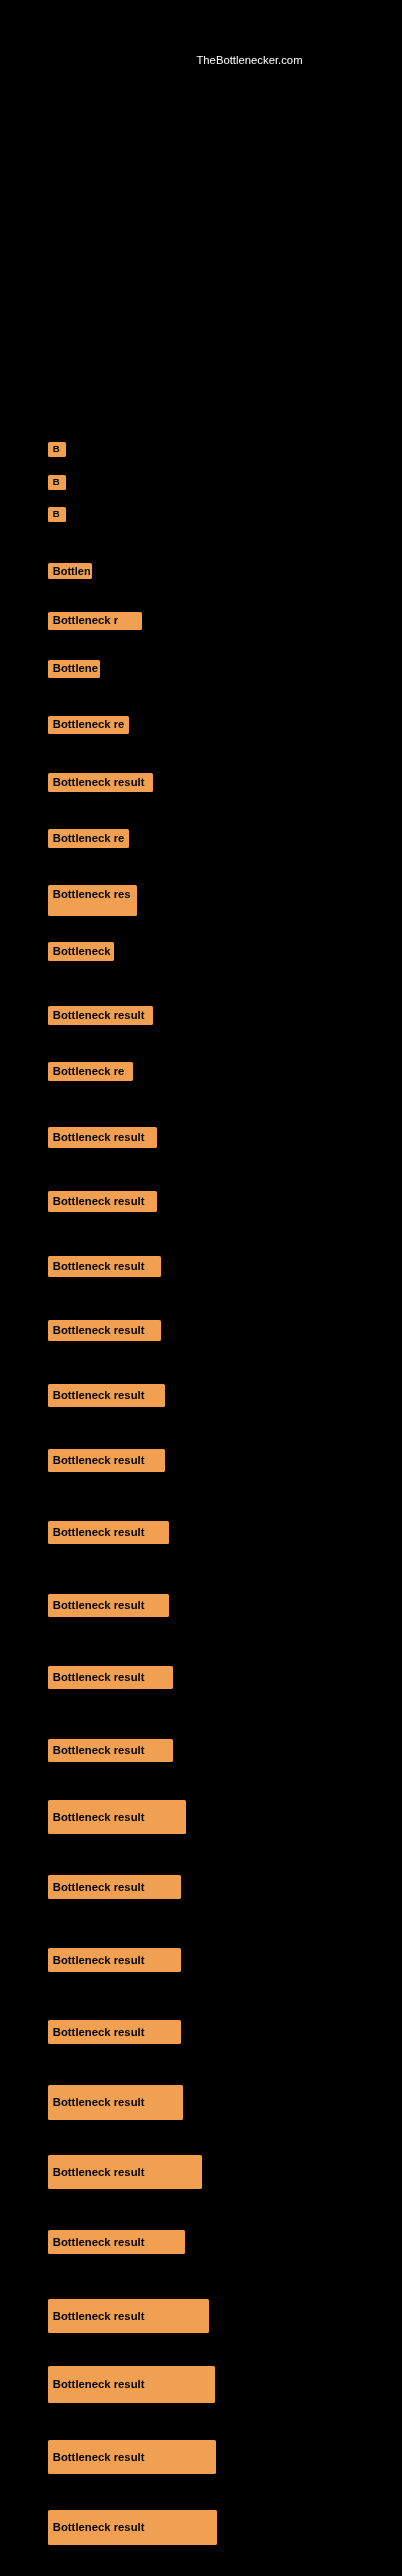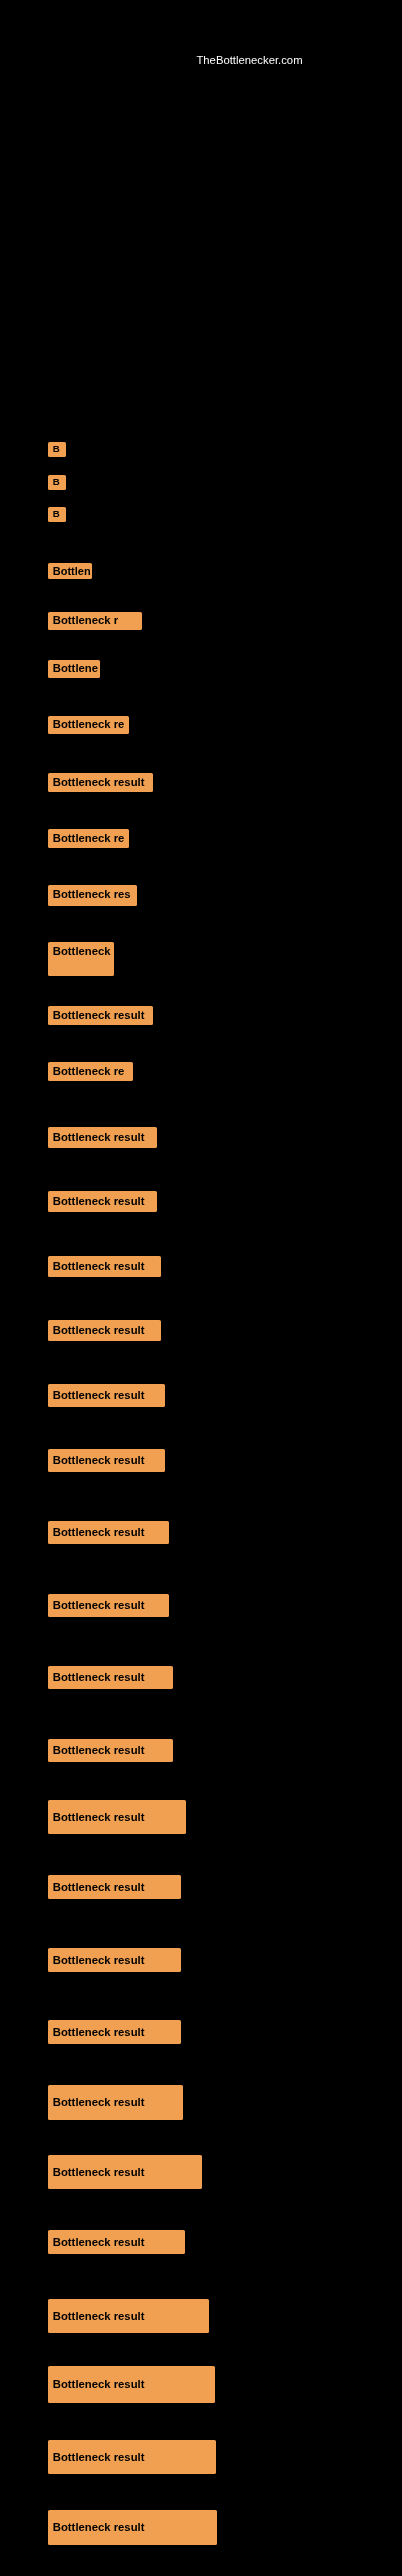--- a/index.html
+++ b/index.html
@@ -49,22 +49,22 @@
 <div id="labels-container">
     <div class="bottleneck-label" style="top: 394px; width: 17.7px; height: 14.5px; font-size: 9.7px; line-height: 14.5px; padding-top: 0px; padding-bottom: 0px;">B</div>
     <div class="bottleneck-label" style="top: 427px; width: 17.7px; height: 14.5px; font-size: 9.7px; line-height: 14.5px; padding-top: 0px; padding-bottom: 0px;">B</div>
     <div class="bottleneck-label" style="top: 459px; width: 17.7px; height: 14.5px; font-size: 9.7px; line-height: 14.5px; padding-top: 0px; padding-bottom: 0px;">B</div>
     <div class="bottleneck-label" style="top: 515px; width: 44px; height: 16px; font-size: 11px; line-height: 16px; padding-top: 0px; padding-bottom: 0px;">Bottlen</div>
     <div class="bottleneck-label" style="top: 564px; width: 94px; height: 17.7px; font-size: 11.3px; line-height: 17.7px; padding-top: 0px; padding-bottom: 0px;">Bottleneck r</div>
     <div class="bottleneck-label" style="top: 612px; width: 52px; height: 17.7px; font-size: 11.3px; line-height: 17.7px; padding-top: 0px; padding-bottom: 0px; text-align: center;">Bottlene</div>
     <div class="bottleneck-label" style="top: 668px; width: 81px; height: 17.7px; font-size: 11.3px; line-height: 17.7px; padding-top: 0px; padding-bottom: 0px;">Bottleneck re</div>
     <div class="bottleneck-label" style="top: 725px; width: 105px; height: 19.3px; font-size: 11.3px; line-height: 19.3px; padding-top: 0px; padding-bottom: 0px;">Bottleneck result</div>
     <div class="bottleneck-label" style="top: 781px; width: 81px; height: 19.3px; font-size: 11.3px; line-height: 19.3px; padding-top: 0px; padding-bottom: 0px;">Bottleneck re</div>
-    <div class="bottleneck-label" style="top: 837px; width: 89px; height: 21px; font-size: 11.3px; line-height: 19.3px; padding-top: 0px; padding-bottom: 0px;">Bottleneck res</div>
-    <div class="bottleneck-label" style="top: 894px; width: 66px; height: 34px; font-size: 11.3px; line-height: 19.3px; padding-top: 0px; padding-bottom: 0px;">Bottleneck</div>
+    <div class="bottleneck-label" style="top: 837px; width: 89px; height: 31px; font-size: 11.3px; line-height: 19.3px; padding-top: 0px; padding-bottom: 0px;">Bottleneck res</div>
+    <div class="bottleneck-label" style="top: 894px; width: 66px; height: 19px; font-size: 11.3px; line-height: 19.3px; padding-top: 0px; padding-bottom: 0px;">Bottleneck</div>
     <div class="bottleneck-label" style="top: 958px; width: 105px; height: 19.3px; font-size: 11.3px; line-height: 19.3px; padding-top: 0px; padding-bottom: 0px;">Bottleneck result</div>
     <div class="bottleneck-label" style="top: 1014px; width: 85px; height: 19.3px; font-size: 11.3px; line-height: 19.3px; padding-top: 0px; padding-bottom: 0px;">Bottleneck re</div>
     <div class="bottleneck-label" style="top: 1079px; width: 109px; height: 21px; font-size: 11.3px; line-height: 21px; padding-top: 0px; padding-bottom: 0px;">Bottleneck result</div>
     <div class="bottleneck-label" style="top: 1143px; width: 109px; height: 21px; font-size: 11.3px; line-height: 21px; padding-top: 0px; padding-bottom: 0px;">Bottleneck result</div>
     <div class="bottleneck-label" style="top: 1208px; width: 113px; height: 21px; font-size: 11.3px; line-height: 21px; padding-top: 0px; padding-bottom: 0px;">Bottleneck result</div>
     <div class="bottleneck-label" style="top: 1272px; width: 113px; height: 21px; font-size: 11.3px; line-height: 21px; padding-top: 0px; padding-bottom: 0px;">Bottleneck result</div>
     <div class="bottleneck-label" style="top: 1336px; width: 117px; height: 22.5px; font-size: 11.3px; line-height: 22.5px; padding-top: 0px; padding-bottom: 0px;">Bottleneck result</div>
     <div class="bottleneck-label" style="top: 1401px; width: 117px; height: 22.5px; font-size: 11.3px; line-height: 22.5px; padding-top: 0px; padding-bottom: 0px;">Bottleneck result</div>
     <div class="bottleneck-label" style="top: 1473px; width: 121px; height: 22.5px; font-size: 11.3px; line-height: 22.5px; padding-top: 0px; padding-bottom: 0px;">Bottleneck result</div>
     <div class="bottleneck-label" style="top: 1546px; width: 121px; height: 22.5px; font-size: 11.3px; line-height: 22.5px; padding-top: 0px; padding-bottom: 0px;">Bottleneck result</div>

